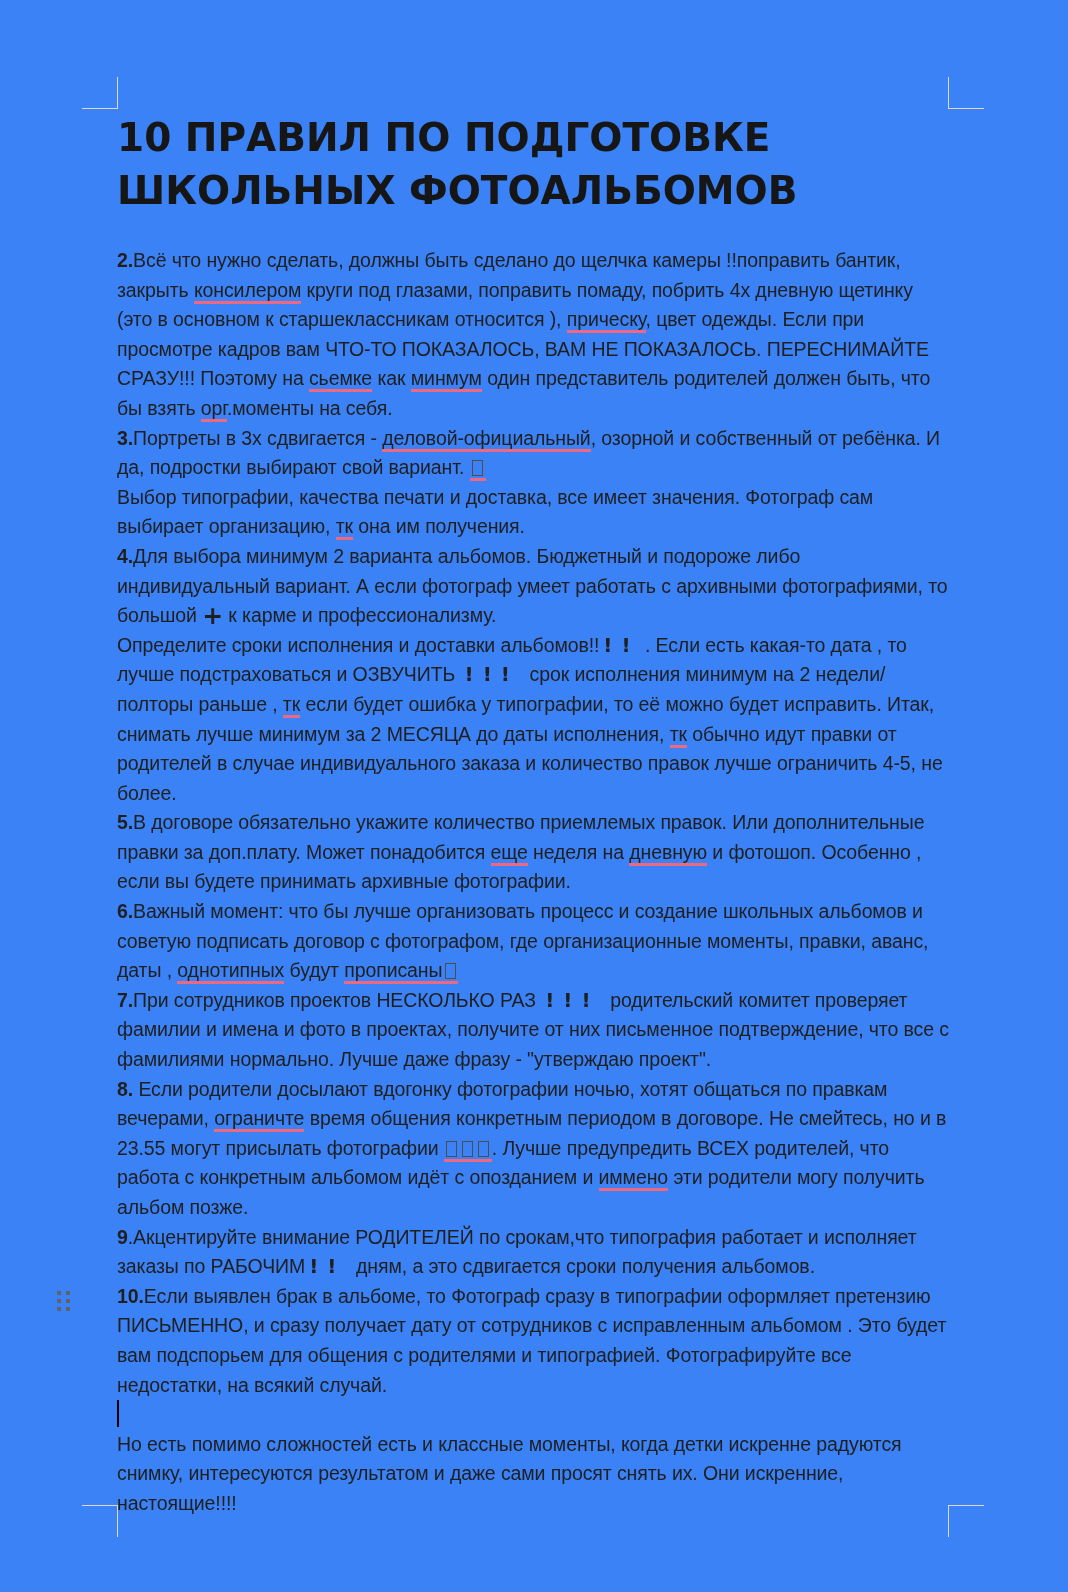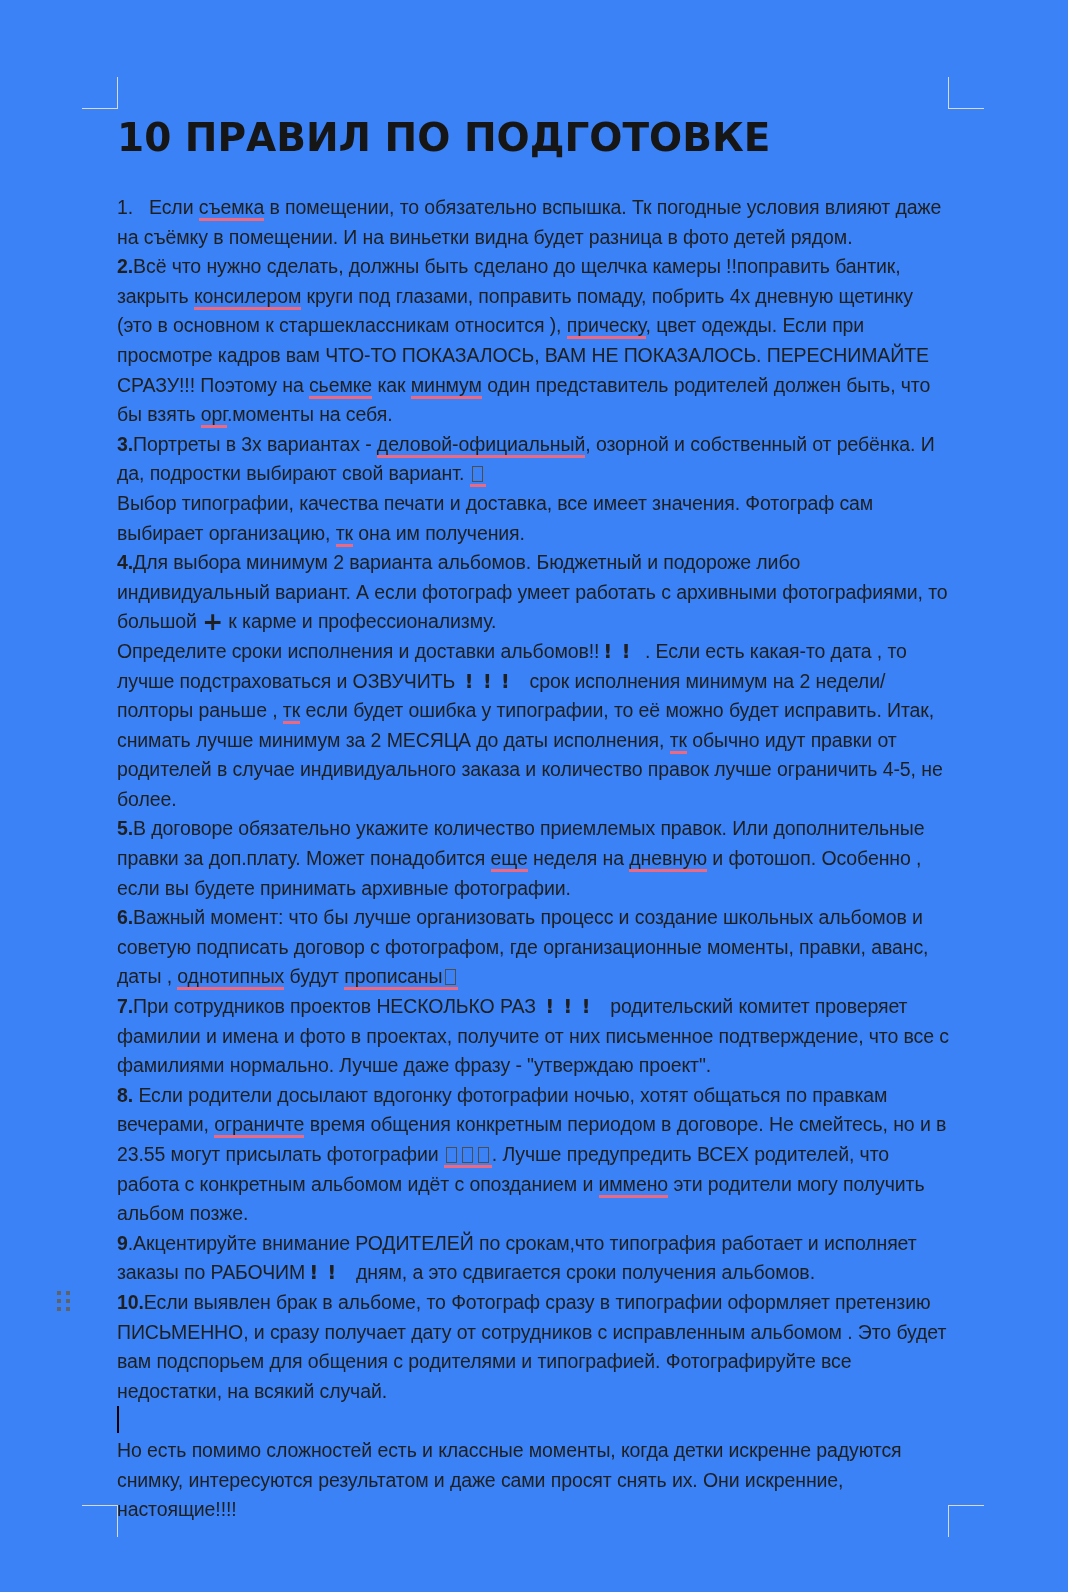--- a/index.html
+++ b/index.html
@@ -89,25 +89,25 @@
       <i></i>
       <i></i>
       <i></i>
       <i></i>
       <i></i>
   </div>
 
   <div class="page-text">
     <h1 class="doc-title">
       <div>10 ПРАВИЛ ПО ПОДГОТОВКЕ</div>
+      <div>ШКОЛЬНЫХ ФОТОАЛЬБОМОВ</div>
     </h1>
     <div class="paras" id="paras">
-        <p><span>1.   Если </span><span class="ru">съемка</span><span> в помещении, то обязательно вспышка. Тк погодные условия влияют даже на съёмку в помещении. И на виньетки видна будет разница в фото детей рядом.</span></p>
         <p><span class="rb">2.</span><span>Всё что нужно сделать, должны быть сделано до щелчка камеры !!поправить бантик, закрыть </span><span class="ru">консилером</span><span> круги под глазами, поправить помаду, побрить 4х дневную щетинку (это в основном к старшеклассникам относится ), </span><span class="ru">прическу</span><span>, цвет одежды. Если при просмотре кадров вам ЧТО-ТО ПОКАЗАЛОСЬ, ВАМ НЕ ПОКАЗАЛОСЬ. ПЕРЕСНИМАЙТЕ СРАЗУ!!! Поэтому на </span><span class="ru">сьемке</span><span> как </span><span class="ru">минмум</span><span> один представитель родителей должен быть, что бы взять </span><span class="ru">орг</span><span>.моменты на себя.</span></p>
-        <p><span class="rb">3.</span><span>Портреты в 3х вариантах - </span><span class="ru">деловой-официальный</span><span>, озорной и собственный от ребёнка. И да, подростки выбирают свой вариант. </span><span class="tofu-wrap ru"><span class="tofubox"></span></span></p>
+        <p><span class="rb">3.</span><span>Портреты в 3х сдвигается - </span><span class="ru">деловой-официальный</span><span>, озорной и собственный от ребёнка. И да, подростки выбирают свой вариант. </span><span class="tofu-wrap ru"><span class="tofubox"></span></span></p>
         <p><span>Выбор типографии, качества печати и доставка, все имеет значения. Фотограф сам выбирает организацию, </span><span class="ru">тк</span><span> она им получения.</span></p>
         <p><span class="rb">4.</span><span>Для выбора минимум 2 варианта альбомов. Бюджетный и подороже либо индивидуальный вариант. А если фотограф умеет работать с архивными фотографиями, то большой </span><span class="plus">+</span><span> к карме и профессионализму.</span></p>
         <p><span>Определите сроки исполнения и доставки альбомов!!</span><span class="hx">!!</span><span> . Если есть какая-то дата , то лучше подстраховаться и ОЗВУЧИТЬ </span><span class="hx">!!!</span><span>  срок исполнения минимум на 2 недели/полторы раньше , </span><span class="ru">тк</span><span> если будет ошибка у типографии, то её можно будет исправить. Итак, снимать лучше минимум за 2 МЕСЯЦА до даты исполнения, </span><span class="ru">тк</span><span> обычно идут правки от родителей в случае индивидуального заказа и количество правок лучше ограничить 4-5, не более.</span></p>
         <p><span class="rb">5.</span><span>В договоре обязательно укажите количество приемлемых правок. Или дополнительные правки за доп.плату. Может понадобится </span><span class="ru">еще</span><span> неделя на </span><span class="ru">дневную</span><span> и фотошоп. Особенно , если вы будете принимать архивные фотографии.</span></p>
         <p><span class="rb">6.</span><span>Важный момент: что бы лучше организовать процесс и создание школьных альбомов и советую подписать договор с фотографом, где организационные моменты, правки, аванс, даты , </span><span class="ru">однотипных</span><span> будут </span><span class="ru">прописаны</span><span class="tofu-wrap ru"><span class="tofubox"></span></span></p>
         <p><span class="rb">7.</span><span>При сотрудников проектов НЕСКОЛЬКО РАЗ </span><span class="hx">!!!</span><span>  родительский комитет проверяет фамилии и имена и фото в проектах, получите от них письменное подтверждение, что все с фамилиями нормально. Лучше даже фразу - "утверждаю проект".</span></p>
         <p><span class="rb">8.</span><span> Если родители досылают вдогонку фотографии ночью, хотят общаться по правкам вечерами, </span><span class="ru">ограничте</span><span> время общения конкретным периодом в договоре. Не смейтесь, но и в 23.55 могут присылать фотографии </span><span class="tofu-wrap ru"><span class="tofubox"></span><span class="tofubox"></span><span class="tofubox"></span></span><span>. Лучше предупредить ВСЕХ родителей, что работа с конкретным альбомом идёт с опозданием и </span><span class="ru">иммено</span><span> эти родители могу получить альбом позже.</span></p>
         <p><span class="rb">9</span><span>.Акцентируйте внимание РОДИТЕЛЕЙ по срокам,что типография работает и исполняет заказы по РАБОЧИМ</span><span class="hx">!!</span><span>  дням, а это сдвигается сроки получения альбомов.</span></p>
         <p><span class="rb">10.</span><span>Если выявлен брак в альбоме, то Фотограф сразу в типографии оформляет претензию ПИСЬМЕННО, и сразу получает дату от сотрудников с исправленным альбомом . Это будет вам подспорьем для общения с родителями и типографией. Фотографируйте все недостатки, на всякий случай.</span></p>
         <p><span class="caret"></span></p>

